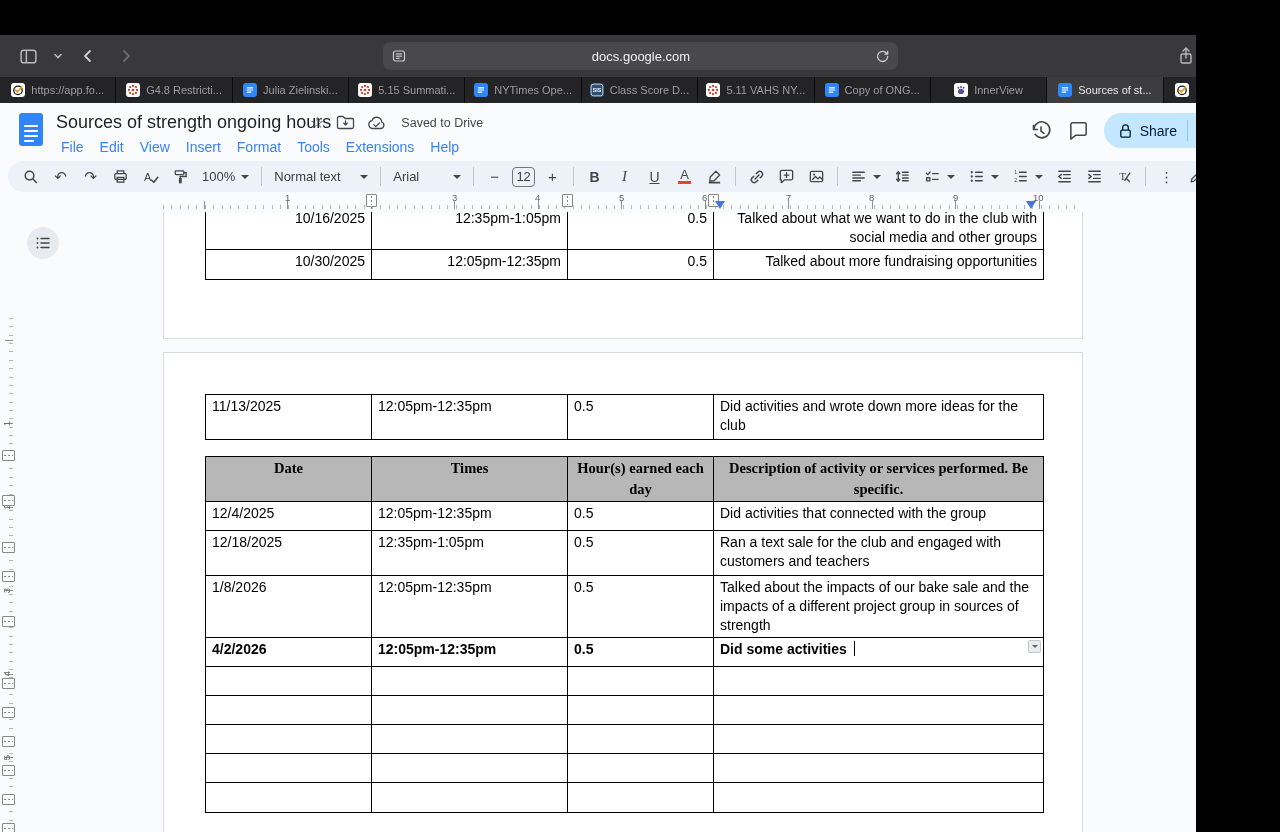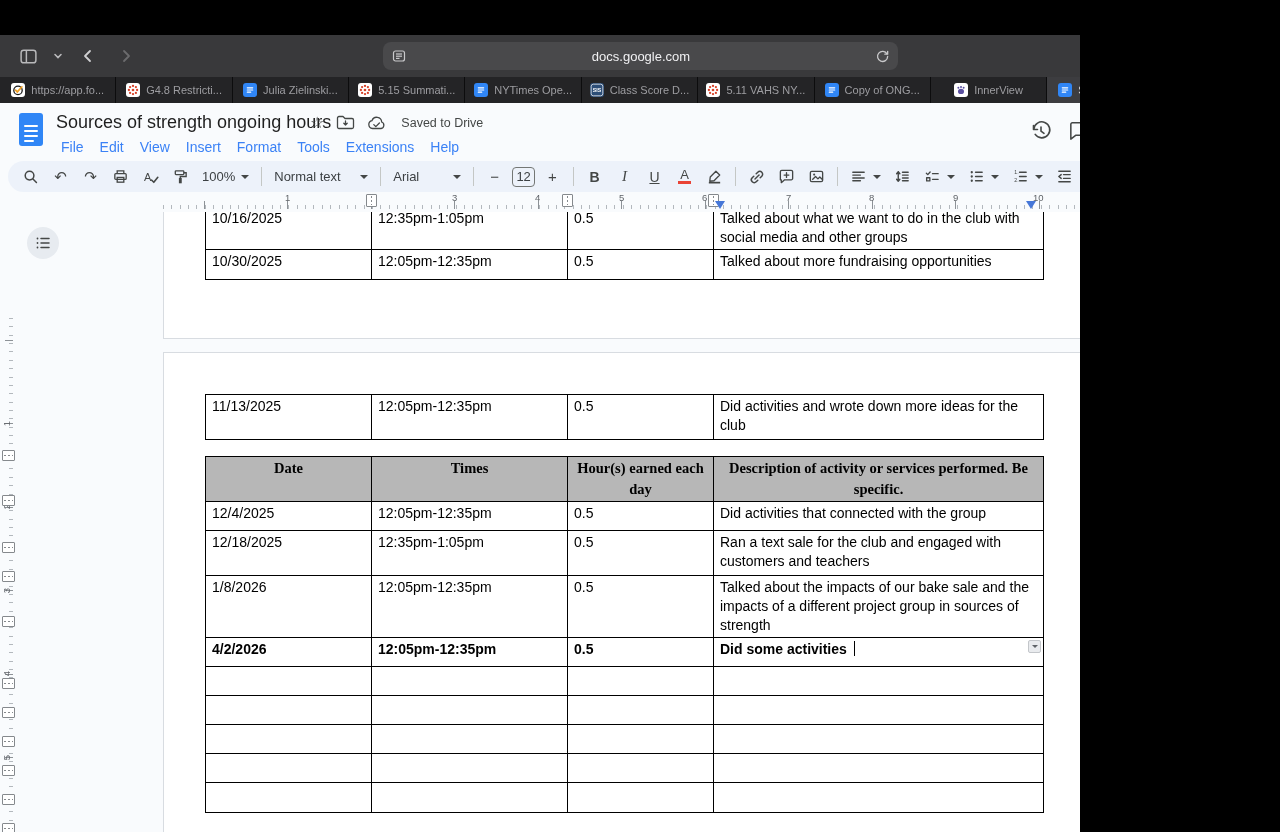--- a/index.html
+++ b/index.html
@@ -1,17 +1,17 @@
 <!DOCTYPE html>
 <html><head>
 <meta charset="utf-8">
 <style>
   * { margin:0; padding:0; box-sizing:border-box; }
   body { background:#000; }
-  .screen { position:relative; width:1080px; height:832px; overflow:hidden;
+  .screen { position:relative; width:1196px; height:832px; overflow:hidden;
             background:#f9fbfd; font-family:"Liberation Sans",sans-serif; }
 
   
   .mac-strip { position:absolute; left:0; top:0; width:1280px; height:35px; background:#000; }
 
   
   .safari-bar { position:absolute; left:0; top:35px; width:1280px; height:42px; background:#39393b; }
   .sb-left { position:absolute; left:14px; top:0; height:42px; display:flex; align-items:center; gap:10px; }
   .sb-btn { width:28px; height:28px; display:flex; align-items:center; justify-content:center; }
   .url-pill { position:absolute; left:383px; top:7px; width:515px; height:28px; background:#49494b;
@@ -85,21 +85,21 @@
     background:repeating-linear-gradient(180deg,#8d9297 0 1px,transparent 1px 83.5px); }
   .vnum { position:absolute; left:0; width:12px; text-align:center; font-size:9.5px; color:#5f6368;
     transform:rotate(-90deg); }
   .rmark { position:absolute; left:2px; width:13px; height:11px; background:#fff; border:1px solid #85898d;
     border-radius:1px; }
   .rmark::after { content:""; position:absolute; left:1px; top:4px; width:9px; height:1px;
     background:repeating-linear-gradient(90deg,#85898d 0 2px,transparent 2px 4px); }
   .outline-btn { position:absolute; left:27px; top:15px; width:32px; height:32px; border-radius:50%;
     background:#e7ebf0; display:flex; align-items:center; justify-content:center; }
   .page { position:absolute; left:163px; width:920px; background:#fff; border:1px solid #d8dce1; }
-  .page1 { top:-60px; height:187px; }
+  .page1 { top:-60px; height:187px;text-align:right; }
   .page2 { top:140px; height:640px; }
 
   .doc-table { position:absolute; left:41px; border-collapse:collapse; table-layout:fixed; width:838px;
     font-size:14px; line-height:19px; color:#000; }
   .doc-table td { border:1px solid #000; vertical-align:top; padding:2px 6px; overflow:hidden; }
   .doc-table th { border:1px solid #000; vertical-align:top; background:#b7b7b7;
     font-family:"Liberation Serif",serif; font-weight:bold; font-size:14.5px; line-height:21px;
     text-align:center; padding:1px 6px; }
   .t-p1 { top:53px; }
   .t-p2a { top:41px; }

